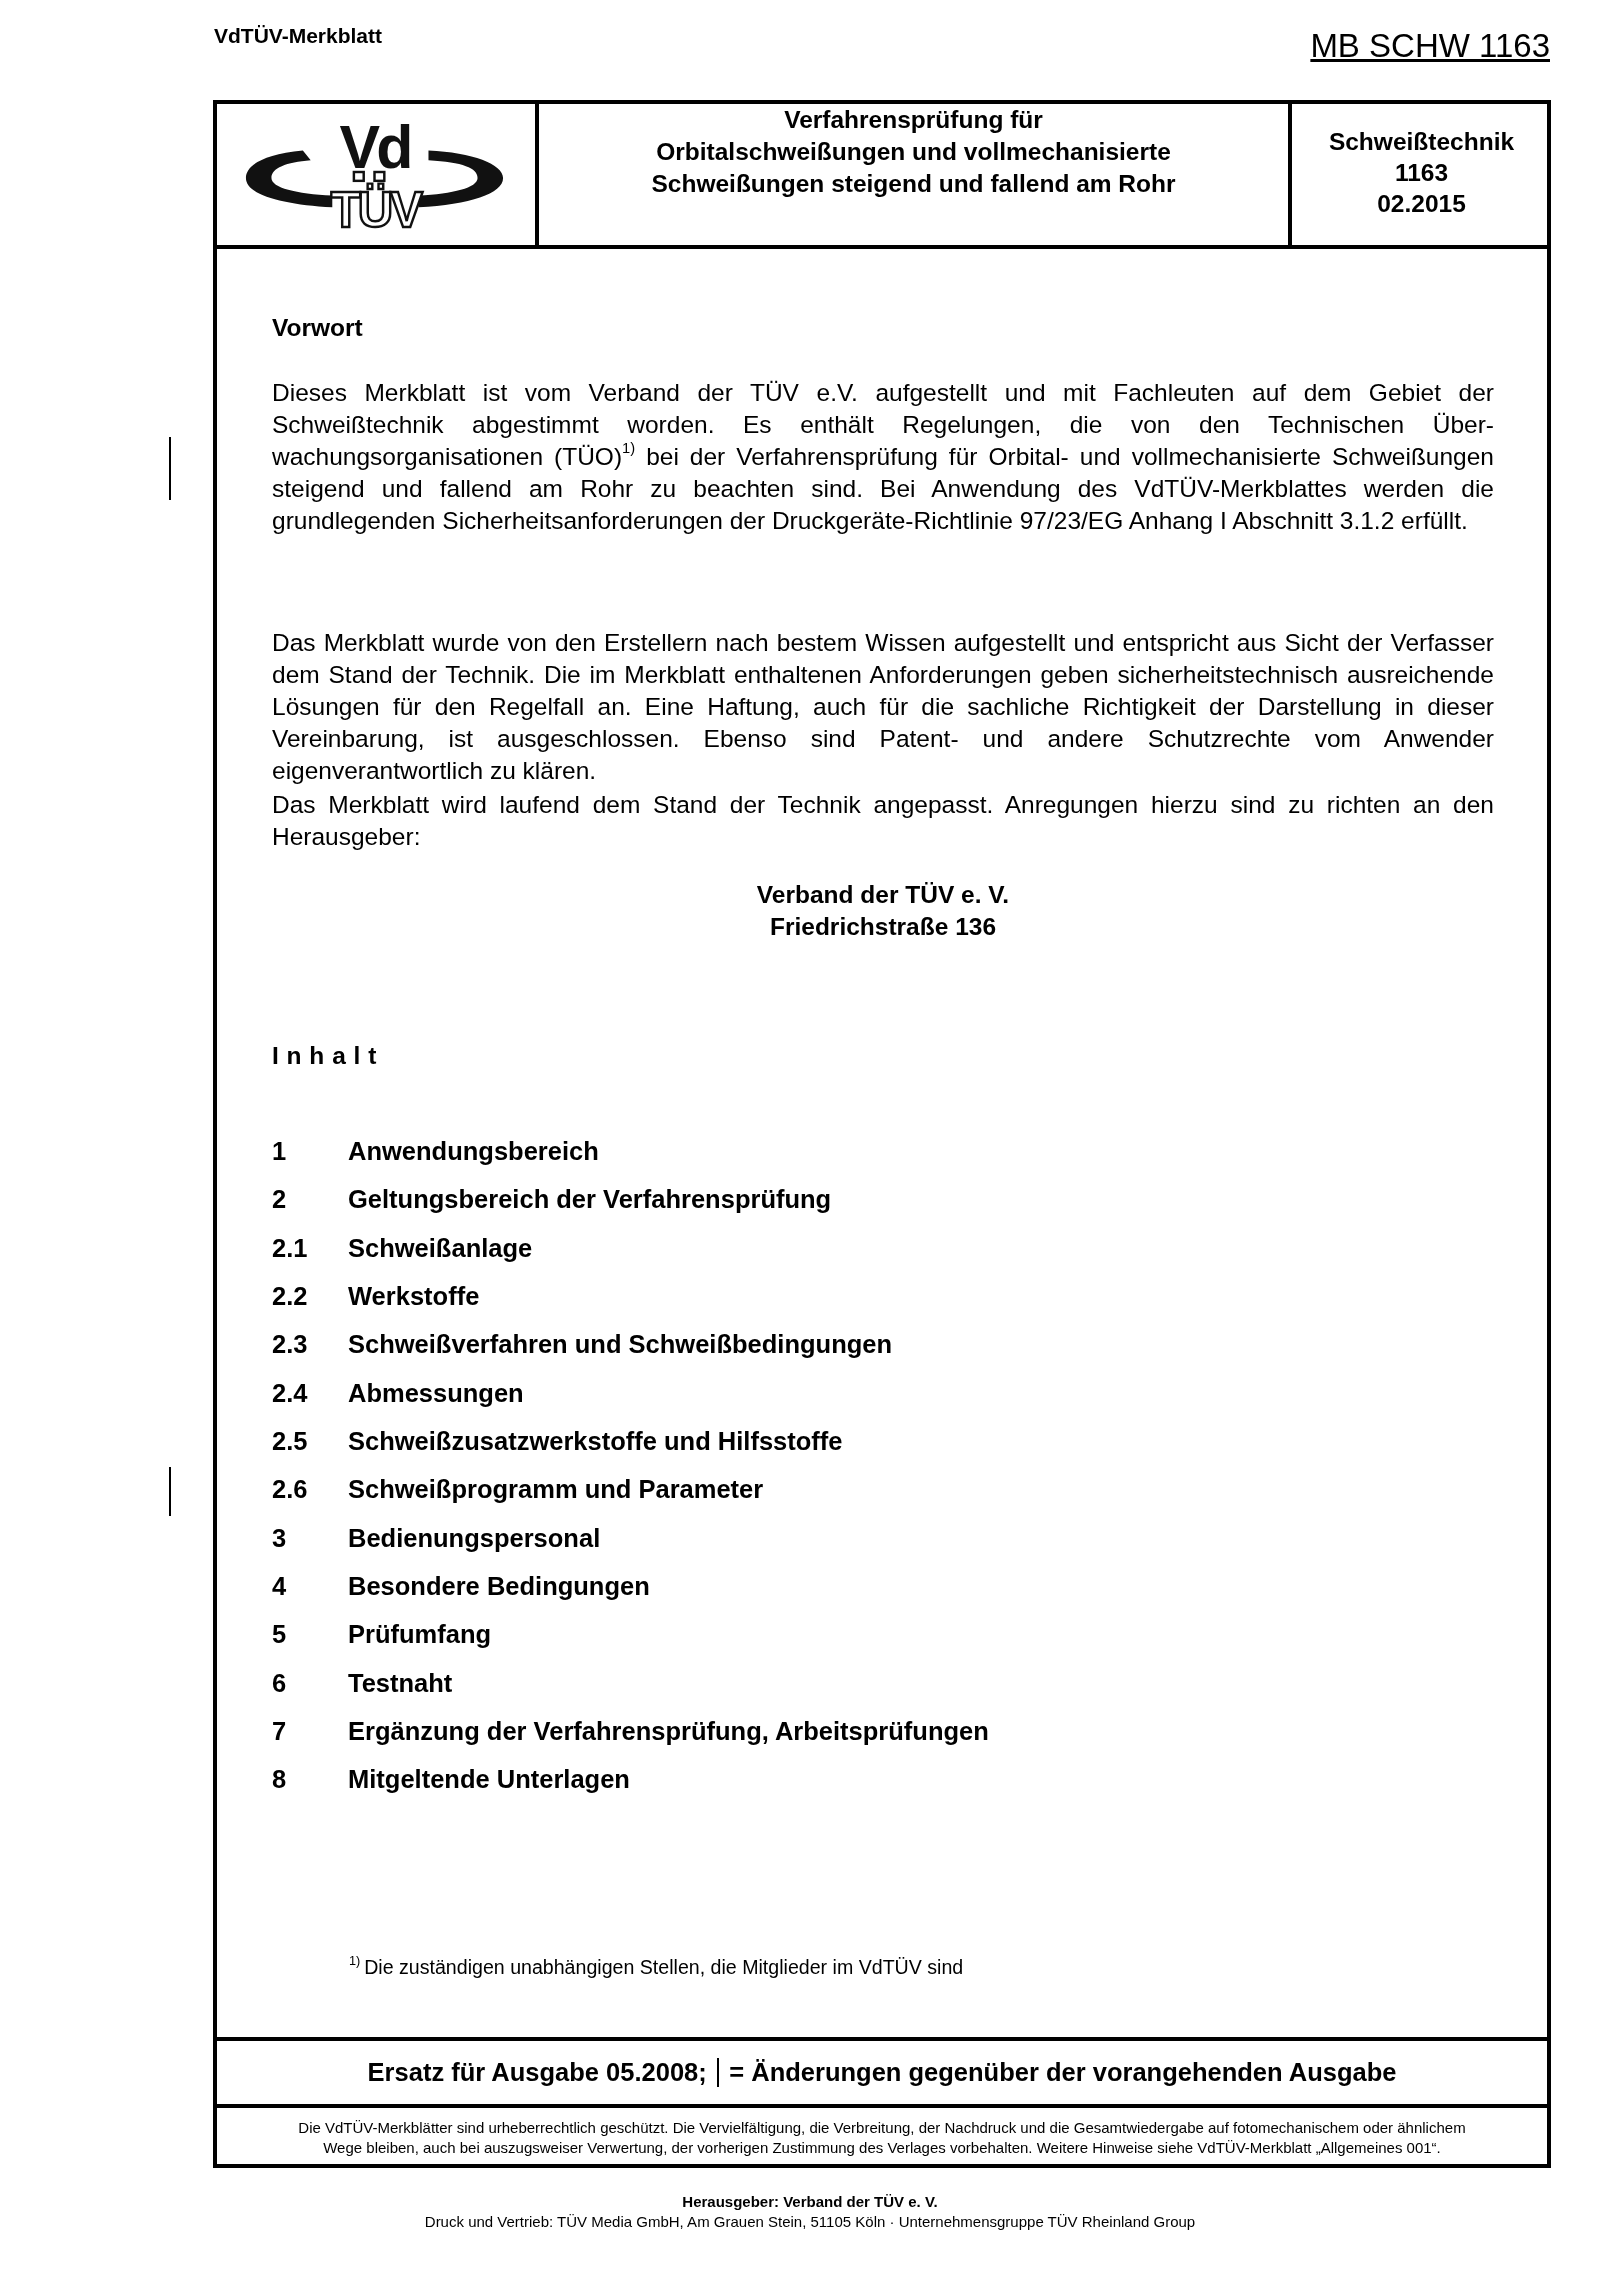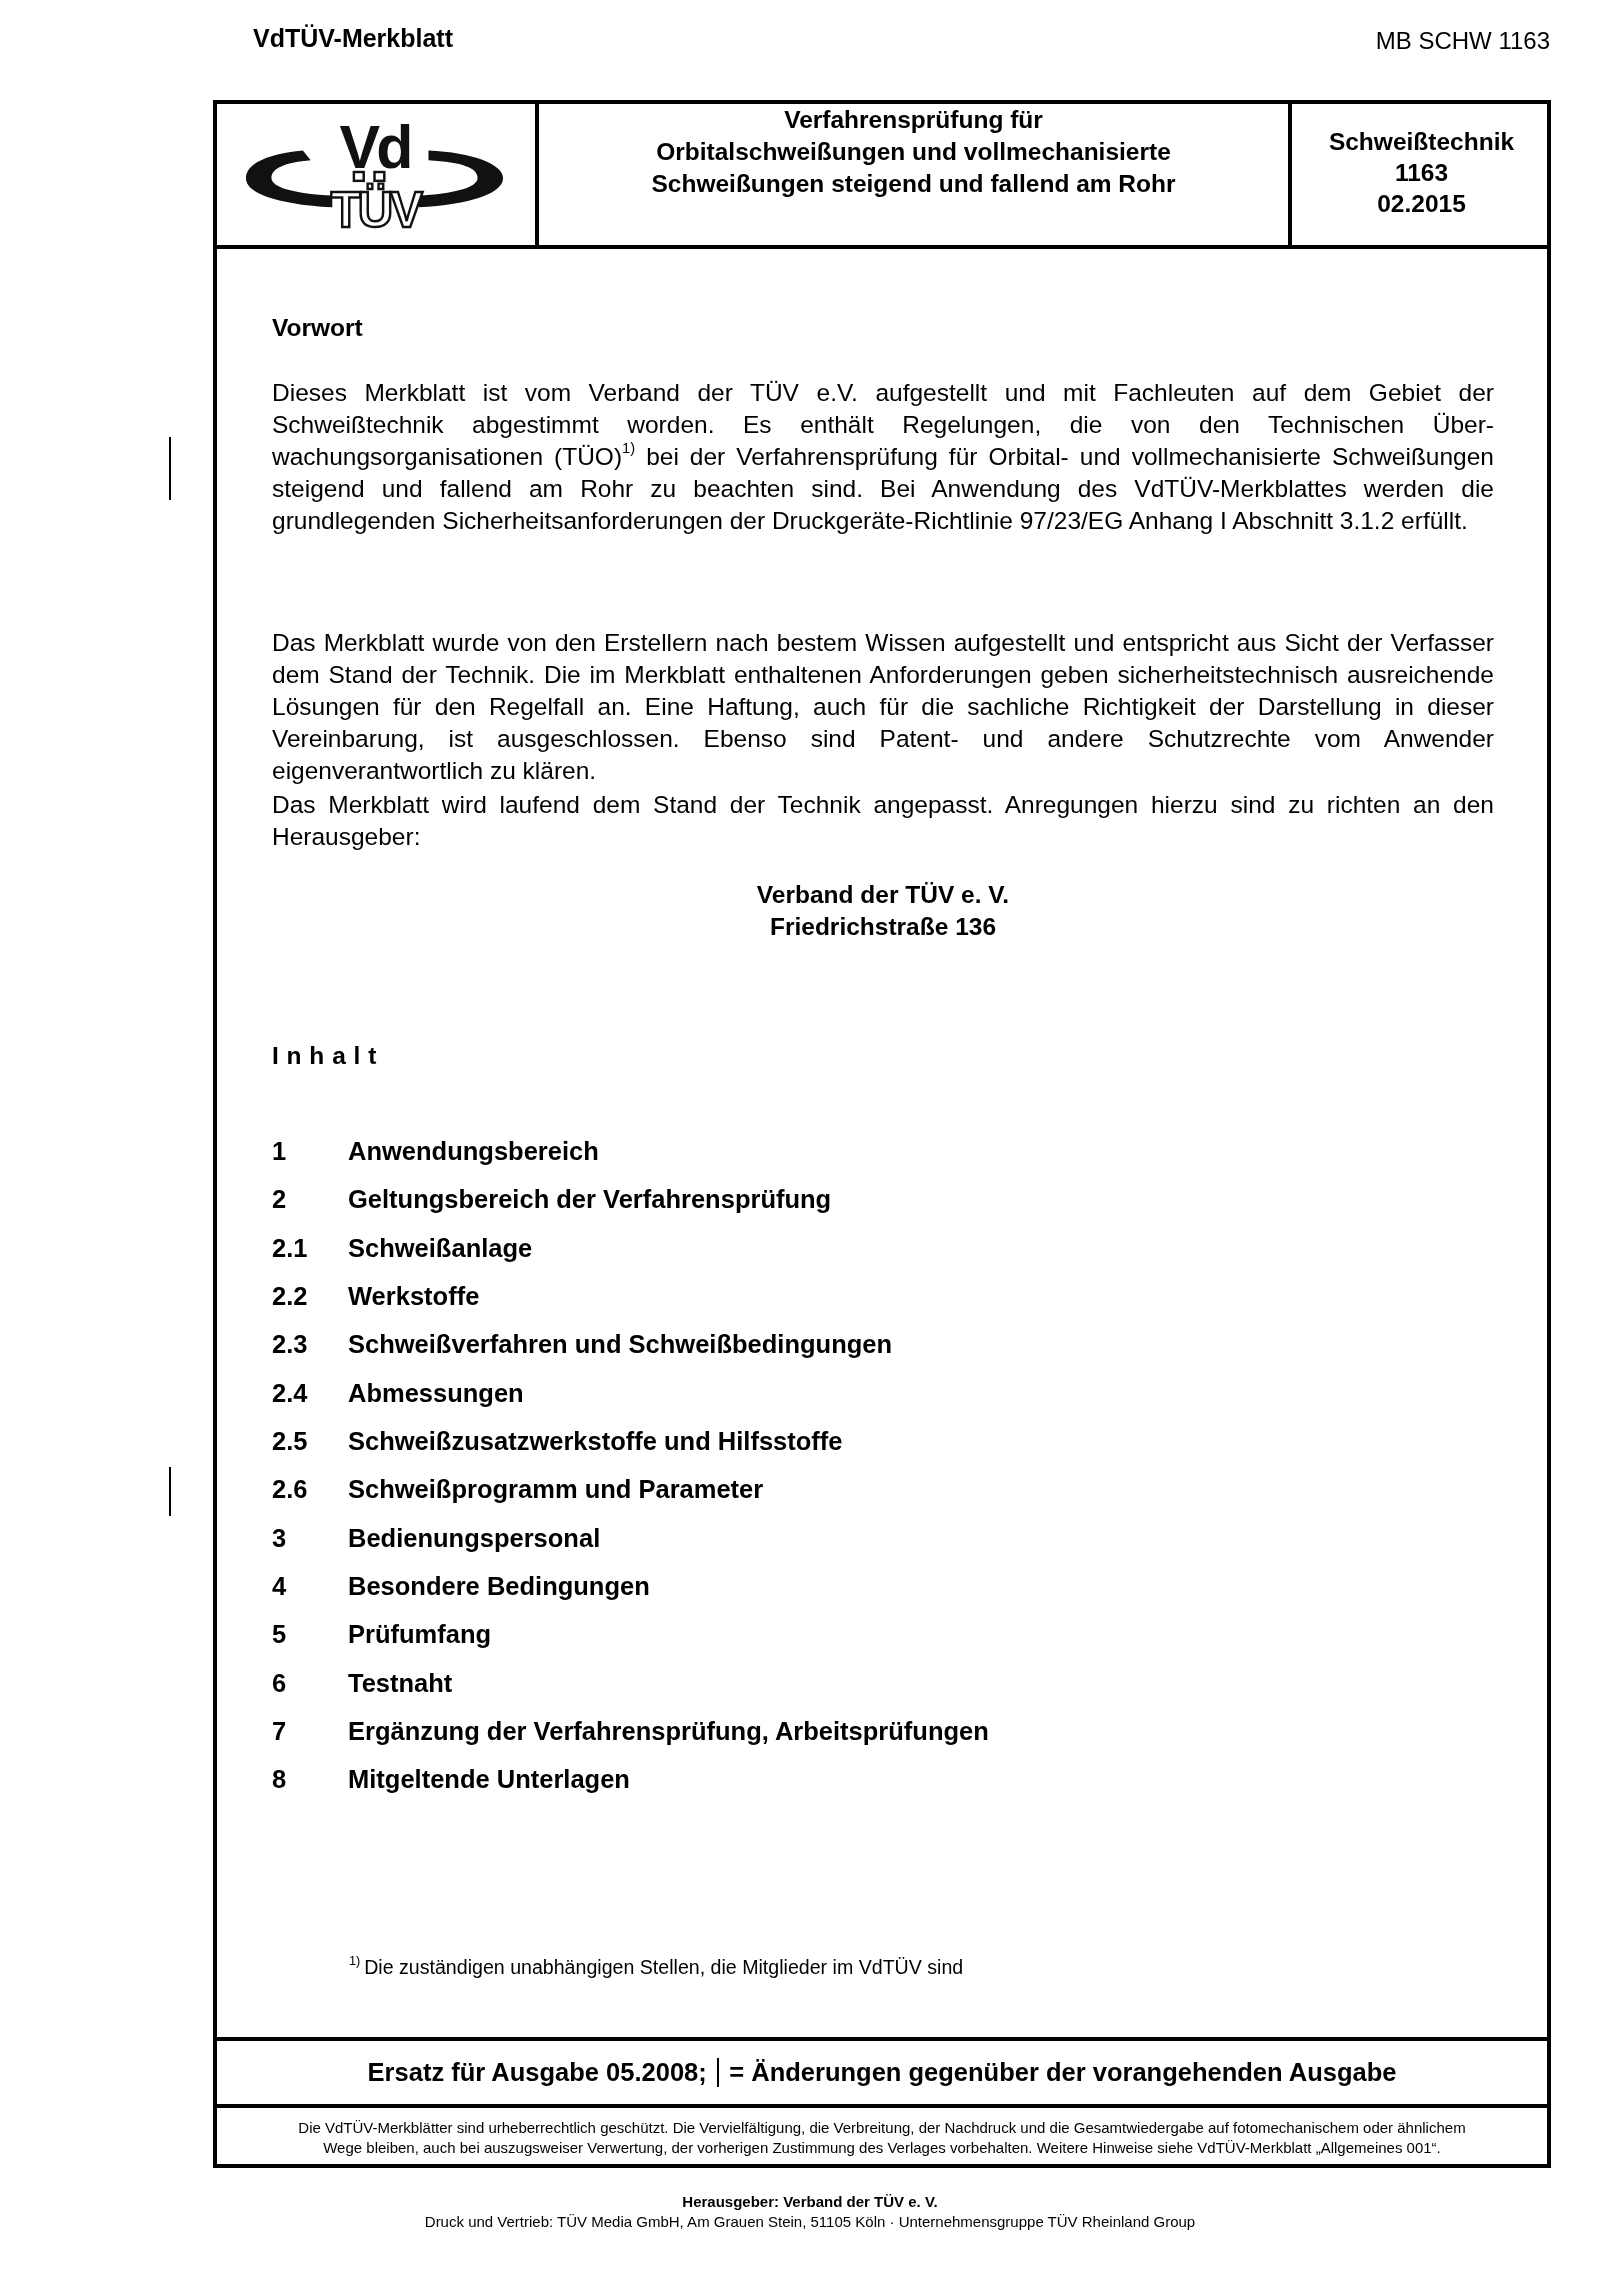--- a/index.html
+++ b/index.html
@@ -2,22 +2,22 @@
 <html><head>
 <meta charset="utf-8">
 <style>
   html, body { margin: 0; padding: 0; background: #ffffff; }
   body {
     width: 1620px; height: 2293px; position: relative; overflow: hidden;
     font-family: "Liberation Sans", sans-serif; color: #000;
   }
   .abs { position: absolute; }
 
-  #doc-title { left: 214px; top: 23.5px; font-size: 25px; font-weight: bold; margin-left: 39px; }
-  #doc-code { right: 70px; top: 27.4px; font-size: 24px; }
+  #doc-title { left: 214px; top: 23.5px; font-size: 21px; font-weight: bold; }
+  #doc-code { right: 70px; top: 27.4px; font-size: 33px; text-decoration: underline; }
 
   
   #frame {
     left: 213px; top: 100px; width: 1338px; height: 2068px;
     box-sizing: border-box; border: 4.9px solid #000;
   }
   
   #header-row {
     left: 213px; top: 100px; width: 1338px; height: 149px;
     box-sizing: border-box; border-bottom: 4.9px solid #000;

